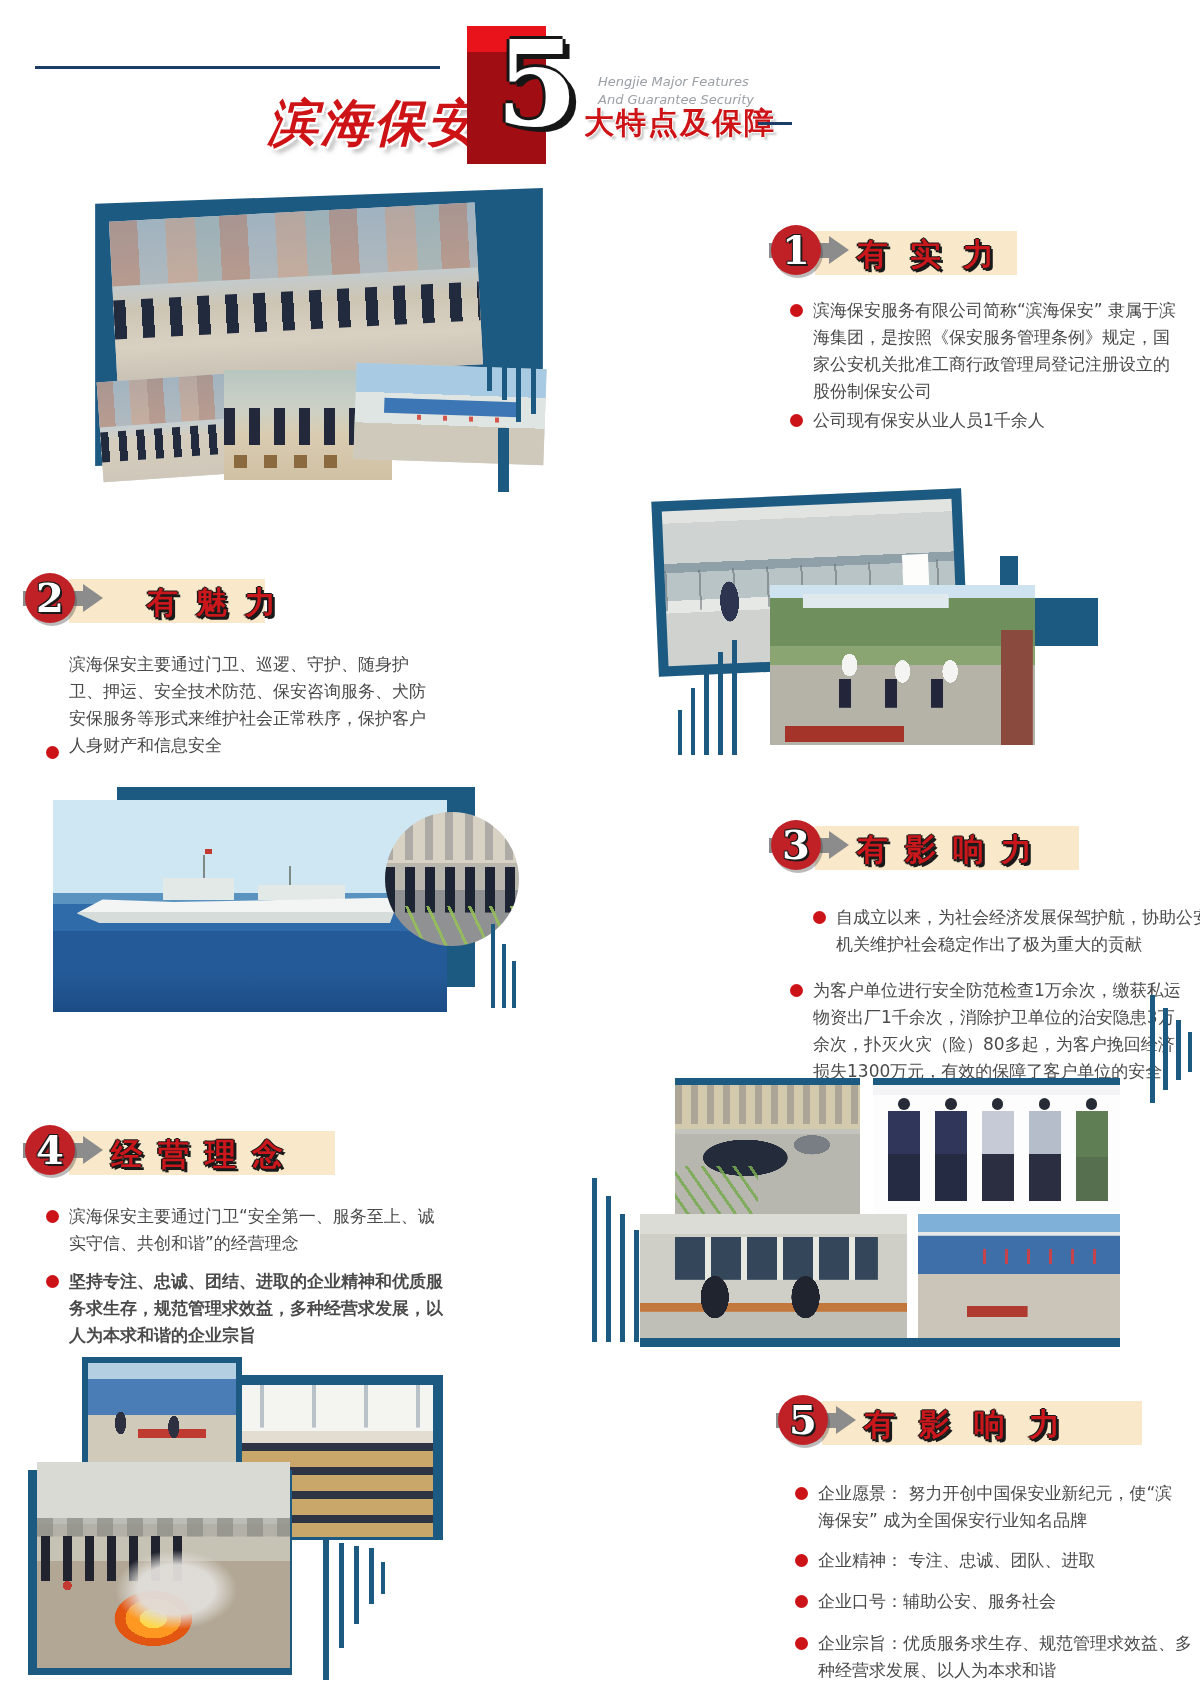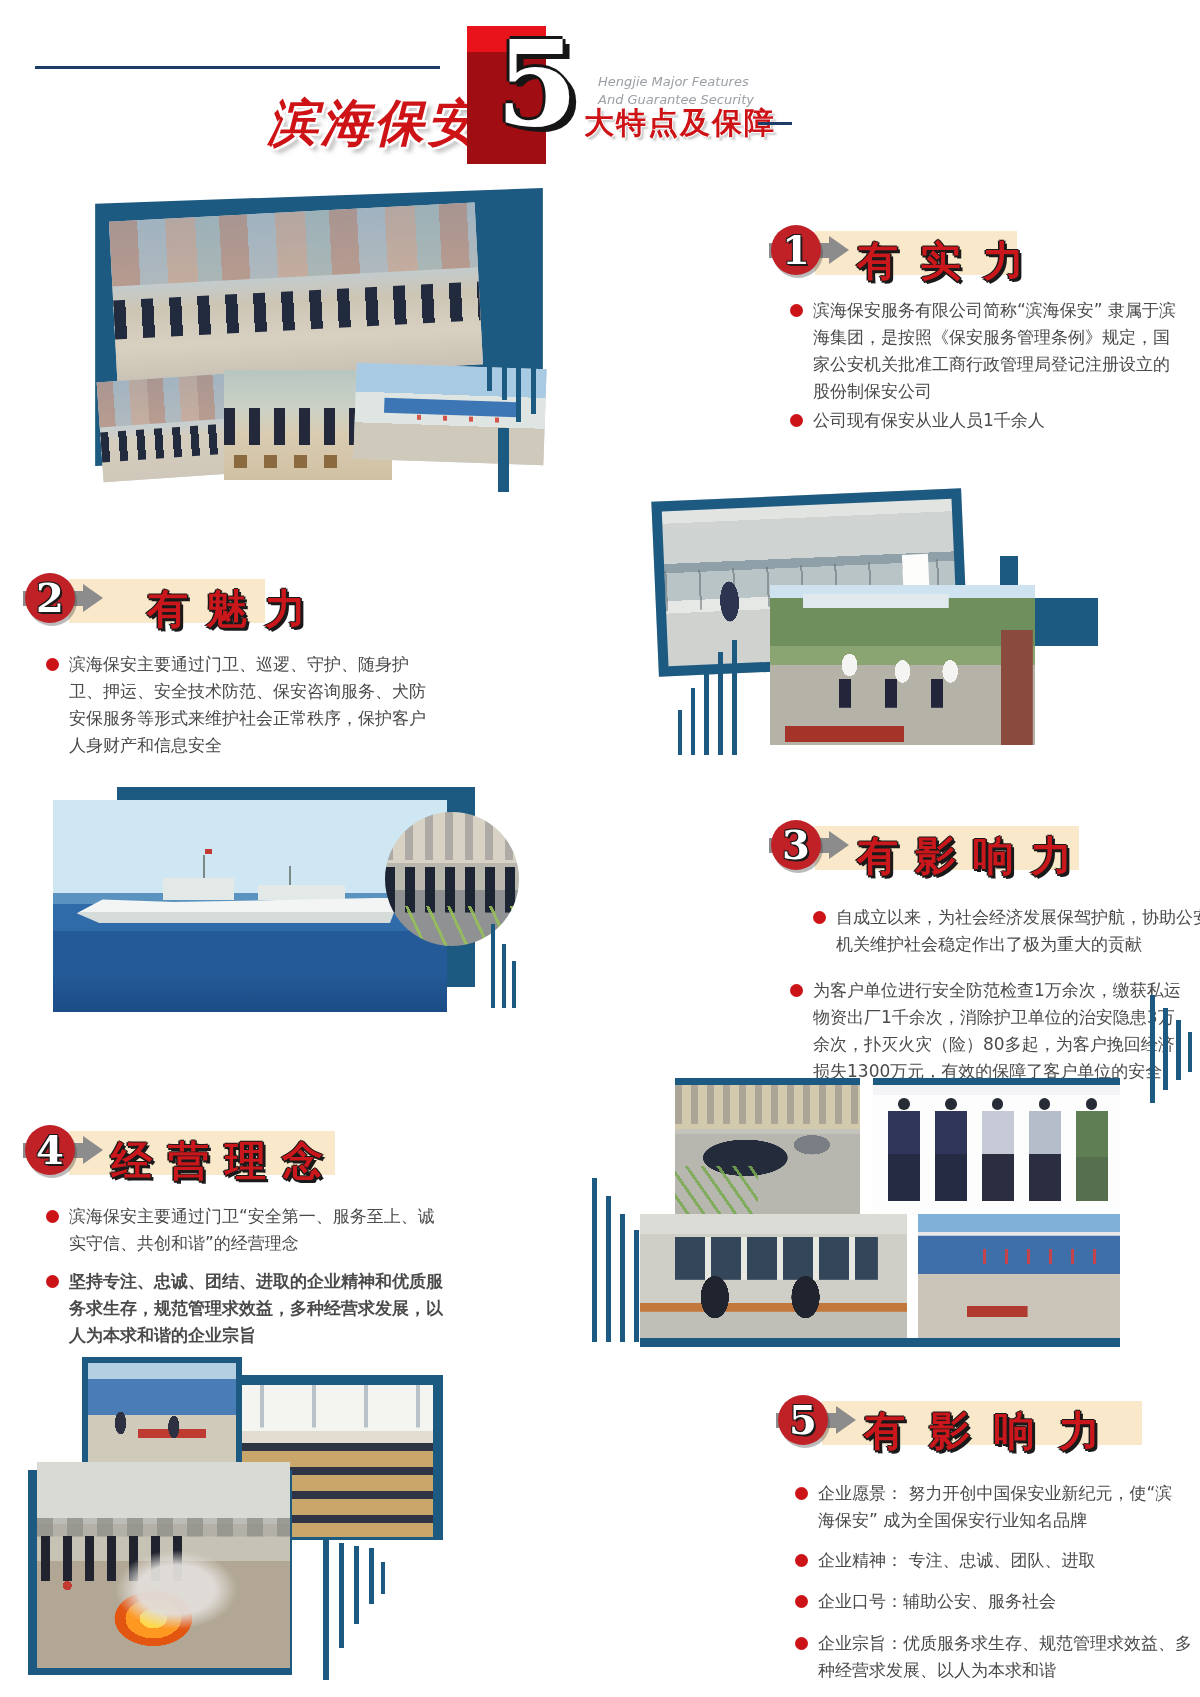--- a/index.html
+++ b/index.html
@@ -20,21 +20,21 @@
   .sec-head{position:absolute;height:52px;}
   .sh-banner{position:absolute;left:44px;right:0;top:6px;bottom:2px;background:#f9e8c9;}
   .sh-band{position:absolute;left:-2px;top:18px;width:64px;height:15px;background:#8c8c8c;}
   .sh-arrow{position:absolute;left:58px;top:11px;width:0;height:0;border-left:20px solid #8c8c8c;
     border-top:14px solid transparent;border-bottom:14px solid transparent;}
   .sh-circle{position:absolute;left:0;top:0;width:50px;height:50px;border-radius:50%;background:#bf2127;
     box-shadow:2px 3px 0 rgba(60,60,60,.35);}
   .sh-num{position:absolute;left:0;top:1px;width:50px;text-align:center;font-size:40px;line-height:48px;
     font-family:"DejaVu Serif","Liberation Serif",serif;font-weight:bold;color:#fff;
     text-shadow:2px 2px 0 #1a1a1a,-1px -1px 0 #1a1a1a,1px -1px 0 #1a1a1a,-1px 1px 0 #1a1a1a;}
-  .sh-title{position:absolute;left:86px;top:9px;font-size:41px;font-weight:bold;color:#c9171c;white-space:nowrap;
+  .sh-title{position:absolute;left:86px;top:9px;font-size:31px;font-weight:bold;color:#c9171c;white-space:nowrap;
     text-shadow:1.5px 0 #1a1a1a,-1.5px 0 #1a1a1a,0 1.5px #1a1a1a,0 -1.5px #1a1a1a,3px 3px 0 #1a1a1a;}
   
   .bullet{position:absolute;display:flex;gap:10px;}
   .dot{flex:0 0 auto;width:13px;height:13px;border-radius:50%;background:#cc1418;margin-top:7px;}
   .btext{font-size:17px;line-height:27px;color:#4a4a4a;}
   
   .navy{position:absolute;background:#1d5a82;}
   .vbar{position:absolute;background:#1d5a82;}
   
   .ph{position:absolute;background-repeat:no-repeat;background-color:#cfd3d2;}
@@ -209,21 +209,21 @@
   <div class="ph ph-gate" style="left:770px;top:585px;width:265px;height:160px;"></div>
 
   <div class="sec-head" style="left:25px;top:573px;width:240px;">
     <div class="sh-banner"></div>
     <div class="sh-band"></div>
     <div class="sh-arrow"></div>
     <div class="sh-circle"></div>
     <div class="sh-num">2</div>
     <div class="sh-title" style="letter-spacing:18px;margin-left:36px;">有魅力</div>
   </div>
-  <div class="bullet" style="left:46px;top:651px;width:390px;">
+  <div class="bullet" style="left:46px;top:651px;width:390px;align-items:flex-end;">
     <span class="dot"></span>
     <span class="btext">滨海保安主要通过门卫、巡逻、守护、随身护卫、押运、安全技术防范、保安咨询服务、犬防安保服务等形式来维护社会正常秩序，保护客户人身财产和信息安全</span>
   </div>
 
   <div class="navy" style="left:117px;top:787px;width:358px;height:200px;"></div>
   <div class="ph ph-ship" style="left:53px;top:800px;width:394px;height:212px;">
     <div class="ship-mast" style="left:38%;top:26%;height:14%;"></div>
     <div class="ship-mast" style="left:60%;top:31%;height:10%;"></div>
     <div class="ship-flag" style="left:38.5%;top:23%;"></div>
     <div class="ship-super" style="left:28%;top:37%;width:18%;height:10%;"></div>

